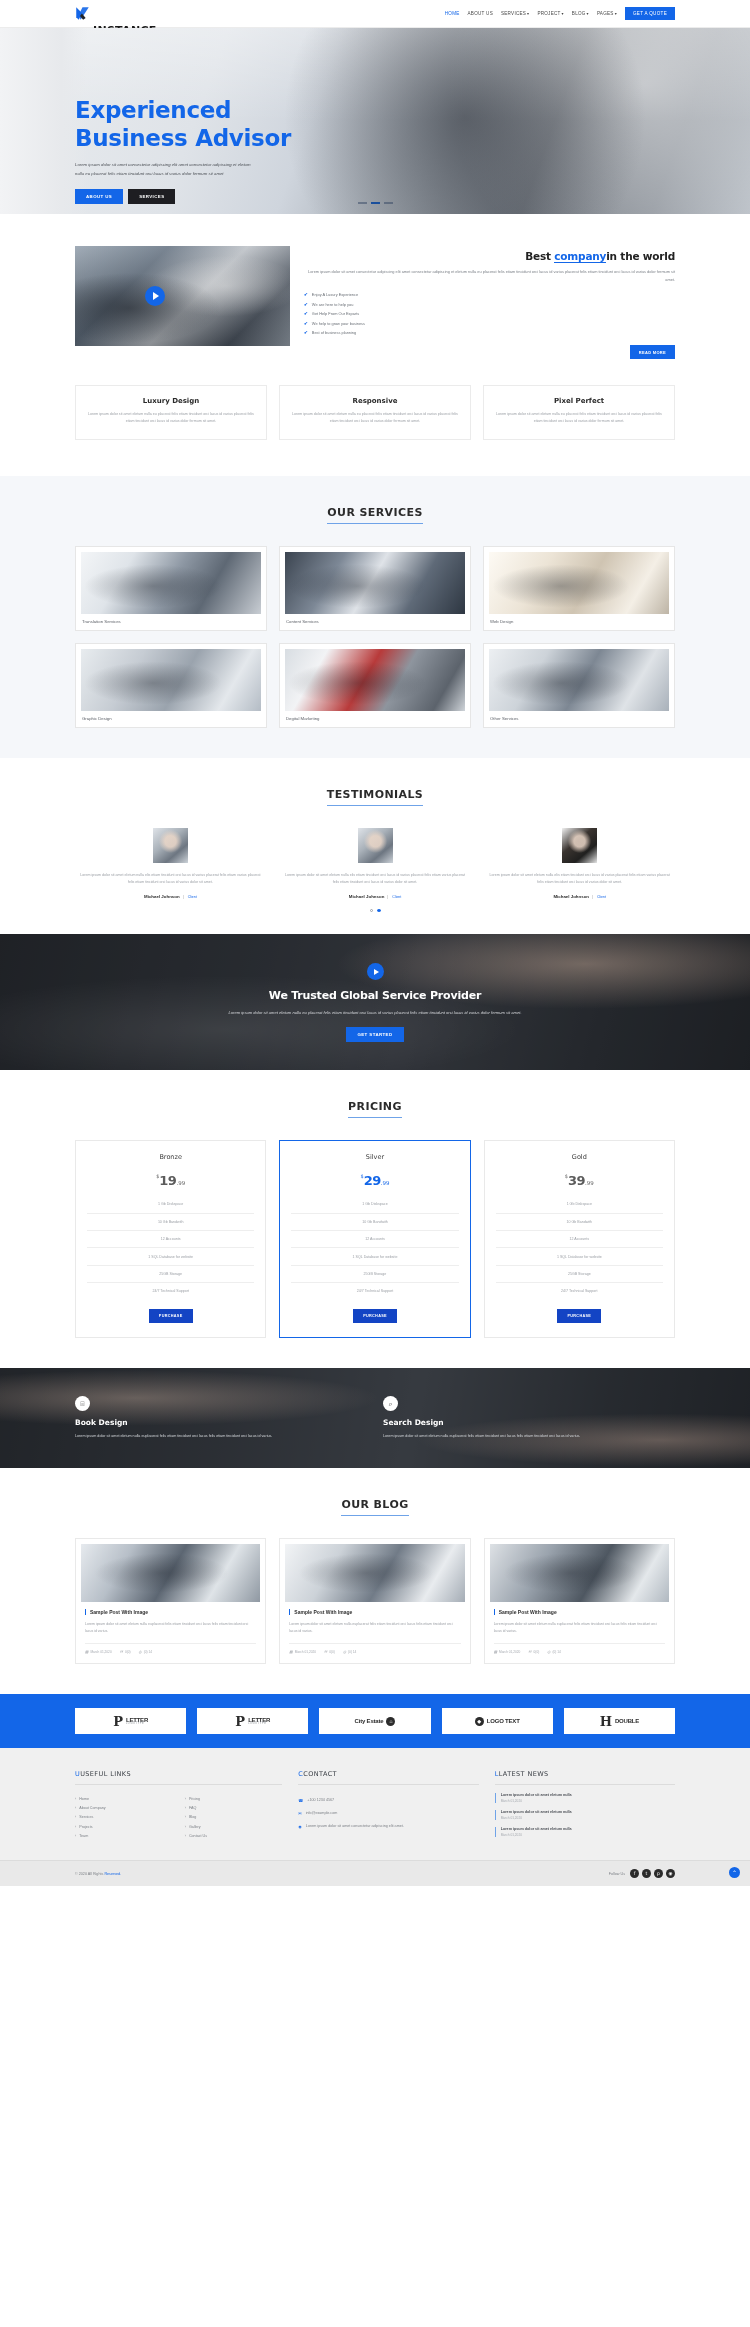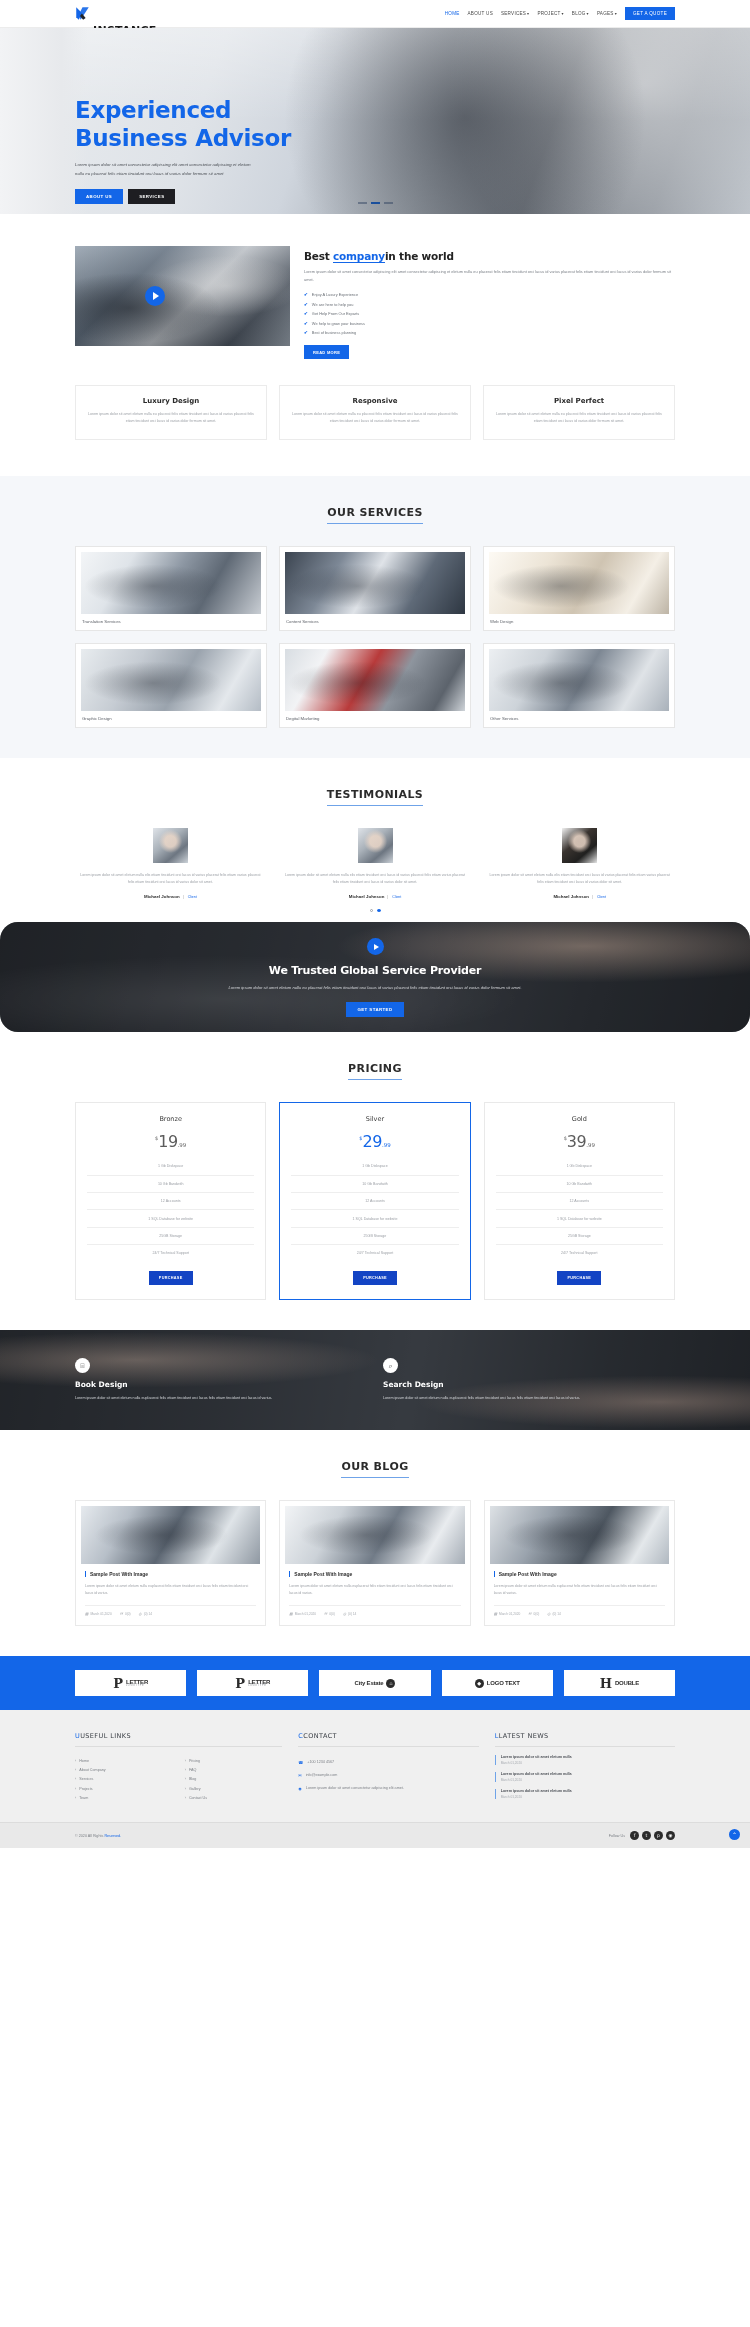--- a/index.html
+++ b/index.html
@@ -78,21 +78,21 @@
   .btn-dark {
     background: #1e1e22; color: #fff; font-size: 4.4px; letter-spacing: .4px;
     padding: 5px 11px; text-transform: uppercase; font-weight: bold; cursor: pointer;
   }
   .hero-dots { position:absolute; bottom:10px; left:0; right:0; display:flex; justify-content:center; gap:4px; z-index:4;}
   .hero-dots span { width: 9px; height: 2px; background: rgba(40,60,90,.45); display:block; cursor:pointer;}
   .hero-dots span.on { background: #1a4f9c; }
 
   
   .about { padding: 32px 0 0; background:#fff; }
-  .about-row { display: flex; gap: 14px; align-items: flex-start; }
+  .about-row { display: flex; gap: 14px; align-items: flex-start; text-align: right; }
   .about-img {
     width: 215px; height: 100px; position: relative; overflow:hidden;
     background: linear-gradient(135deg,#8d9aa8 0%,#5d6b7b 30%,#b9bec4 55%,#4b5460 80%,#98a2ad 100%);
   }
   .about-img::after{
     content:""; position:absolute; inset:0;
     background:
       radial-gradient(ellipse at 25% 62%, rgba(30,35,42,.6) 0%, rgba(30,35,42,0) 40%),
       radial-gradient(ellipse at 70% 40%, rgba(240,240,240,.45) 0%, rgba(240,240,240,0) 36%),
       linear-gradient(180deg,rgba(255,255,255,.18),rgba(0,0,0,.25));
@@ -140,41 +140,40 @@
   .t3 { background:linear-gradient(120deg,#fdfaf4 0%,#ece4d6 30%,#cfc4b2 55%,#f4efe6 80%,#bdb4a5 100%); }
   .t4 { background:linear-gradient(120deg,#e8ecef 0%,#c6ccd3 30%,#9aa3ad 55%,#e4e8ec 80%,#b4bcc5 100%); }
   .t5 { background:linear-gradient(120deg,#d8dde2 0%,#f2f3f5 20%,#b83a3a 45%,#8e959e 62%,#5c636c 85%,#cfd4d9 100%); }
   .t6 { background:linear-gradient(120deg,#eceff2 0%,#cdd3d9 28%,#7d8793 52%,#dfe3e7 78%,#a9b1ba 100%); }
   .svc-thumb::after{
     content:""; position:absolute; inset:0;
     background: radial-gradient(ellipse at 40% 55%, rgba(25,30,38,.35) 0%, rgba(25,30,38,0) 45%);
   }
 
   
-  .testi { background:#fff; padding-bottom: 10px; }
+  .testi { background:#fff; padding-bottom: 22px; }
   .testi-grid { display: flex; gap: 14px; }
   .testi-item { flex: 1; text-align: center; }
   .avatar { width: 35px; height: 35px; margin: 0 auto; overflow:hidden; position:relative;
     background: linear-gradient(140deg,#dfe3e8 0%,#a9b1b9 40%,#6d7681 70%,#cdd3d9 100%); }
   .avatar::after{ content:""; position:absolute; inset:0;
     background: radial-gradient(circle at 50% 38%, rgba(235,215,200,.85) 0 20%, rgba(235,215,200,0) 42%);}
   .avatar.a2 { background: linear-gradient(140deg,#4a535e 0%,#2c3views 0%,#2f3842 45%,#7f8b97 100%); }
   .avatar.a3 { background: linear-gradient(140deg,#f1f1f1 0%,#3a3430 40%,#20201f 70%,#e6e6e6 100%); }
   .testi-item p { margin-top: 9px; font-size: 3.6px; line-height: 2.1; color: #9a9ea4; padding: 0 4px; }
   .testi-name { margin-top: 7px; font-size: 4.4px; font-weight: bold; color: #2b2b2b; }
   .testi-name .role { font-weight: normal; font-size: 3.5px; color: #1366e8; border-left: 1px solid #ddd; padding-left: 4px; margin-left: 3px;}
   .testi-dots { display: flex; justify-content: center; gap: 4px; margin-top: 10px; }
   .testi-dots span { width: 3.5px; height: 3.5px; border-radius: 50%; border: 1px solid #9aa0a8; display:block; cursor:pointer;}
   .testi-dots span.on { background: #1366e8; border-color: #1366e8; }
 
   
   .cta {
-    height: 110px; position: relative; overflow:hidden; display:flex; align-items:center; justify-content:center;
+    height: 136px; position: relative; overflow:hidden; display:flex; align-items:center; justify-content:center;
     background: linear-gradient(105deg,#2a2d31 0%,#3b3f45 35%,#4a4e55 55%,#33373c 80%,#26292d 100%);
-    border-radius: 18px;
   }
   .cta::before{
     content:""; position:absolute; inset:0;
     background:
       radial-gradient(ellipse at 78% 22%, rgba(210,180,160,.45) 0%, rgba(210,180,160,0) 30%),
       radial-gradient(ellipse at 30% 70%, rgba(255,255,255,.10) 0%, rgba(255,255,255,0) 40%),
       rgba(18,20,24,.45);
   }
   .cta-in { position: relative; z-index: 2; text-align: center; width: 420px; }
   .cta-play { width: 17px; height: 17px; border-radius: 50%; background: #1366e8; margin: 0 auto 9px;
@@ -185,21 +184,21 @@
   .cta .btn-primary { margin-top: 10px; display: inline-block; }
 
   
   .pricing { background: #fff; padding-bottom: 30px; }
   .price-grid { display: flex; gap: 13px; }
   .price-card { flex: 1; border: 1px solid #e9e9e9; background: #fff; padding: 12px 11px 14px; text-align: center; }
   .price-card.featured { border: 1.5px solid #1366e8; }
   .price-card h3 { font-size: 6.5px; color: #3a3a3a; font-weight: normal; font-family:"DejaVu Sans",sans-serif; }
   .amount { margin-top: 9px; color: #5c5c5c; font-family:"DejaVu Sans",sans-serif; }
   .amount .cur { font-size: 5px; vertical-align: 7px; }
-  .amount .big { font-size: 16px; font-weight: normal; letter-spacing:-.5px;}
+  .amount .big { font-size: 13px; font-weight: bold; letter-spacing:-.5px;}
   .amount .cents { font-size: 5.5px; }
   .price-card.featured .amount { color: #1366e8; }
   .price-list { margin-top: 11px; }
   .price-list li { list-style: none; font-size: 3.6px; color: #9a9ea4; padding: 6.2px 0; border-top: 1px solid #eee; }
   .price-list li:first-child { border-top: none; padding-top:2px; }
   .buy {
     margin-top: 10px; display: inline-block; background: #1344c4; color: #fff; font-size: 3.8px;
     padding: 5px 10px; text-transform: uppercase; letter-spacing: .3px; font-weight: bold; cursor:pointer;
   }
 

